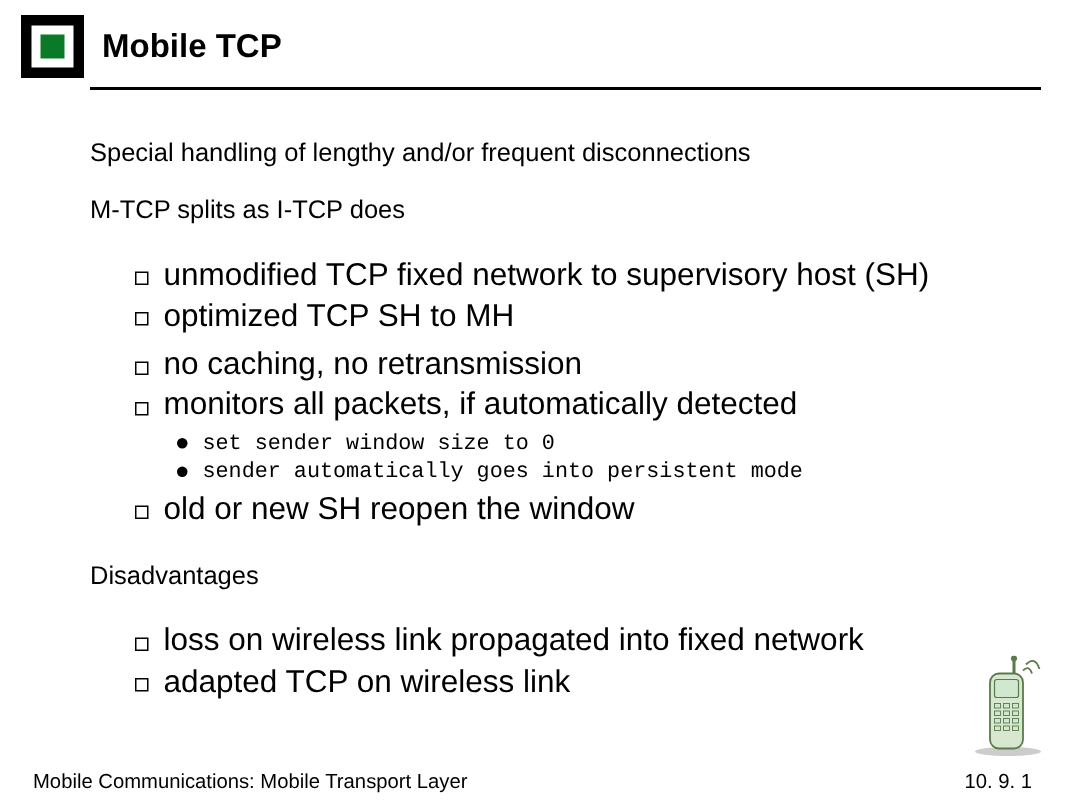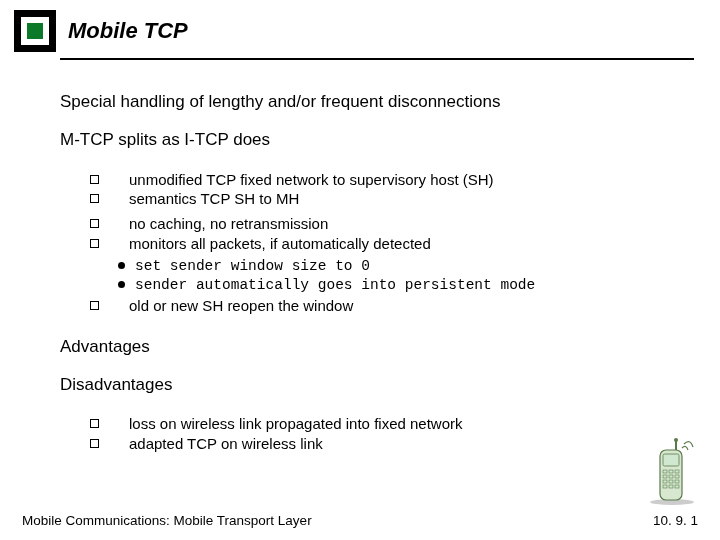--- a/index.html
+++ b/index.html
@@ -3,31 +3,31 @@
 <meta charset="utf-8">
 <style>
   * { margin: 0; padding: 0; box-sizing: border-box; }
   html, body { width: 720px; height: 540px; background: #fff; font-family: Arial, Helvetica, sans-serif; color: #000; }
   .slide { position: relative; width: 720px; height: 540px; }
   .header { display: flex; align-items: center; padding: 10px 0 6px 14px; }
   .logo { width: 42px; height: 42px; position: relative; margin-right: 12px; }
   .logo-outer { position: absolute; inset: 0; background: #000; }
   .logo-mid { position: absolute; left: 7px; top: 7px; right: 7px; bottom: 7px; background: #fff; }
   .logo-inner { position: absolute; left: 13px; top: 13px; right: 13px; bottom: 13px; background: #0a7a28; }
-  .title { font-size: 22px; font-weight: bold; font-style: italic; }
+  .title { font-size: 22px; font-weight: bold; }
   .rule { margin-left: 60px; height: 2px; background: #000; width: 634px; }
   .content { padding: 14px 20px 0 60px; font-size: 17px; line-height: 1.25; }
   .lvl1 { margin: 17px 0; }
   .sub-block { padding: 2px 0 2px 30px; }
-  .sq-item { display: flex; align-items: flex-start; margin: 1px 0; font-size: 15px; gap: 20px; }
+  .sq-item { display: flex; align-items: center; margin: 1px 0; font-size: 21px; }
   .sq { display: inline-block; width: 9px; height: 9px; border: 1.5px solid #000; margin: 4px 10px 0 0; flex: none; }
   .dot-block { padding: 1px 0 1px 28px; }
   .dot-item { display: flex; align-items: flex-start; margin: 1px 0; font-size: 14.5px; font-family: Liberation Mono, monospace; }
   .dot { display: inline-block; width: 7px; height: 7px; border-radius: 50%; background: #000; margin: 5px 10px 0 0; flex: none; }
-  .footer { position: absolute; left: 22px; right: 22px; bottom: 12px; display: flex; justify-content: space-between; align-items: flex-end; font-size: 13.5px; }
+  .footer { position: absolute; left: 22px; right: 32px; bottom: 12px; display: flex; justify-content: space-between; align-items: flex-end; font-size: 13.5px; }
   .phone { position: absolute; right: 22px; bottom: 30px; }
   .phone svg { width: 52px; height: 68px; }
 </style>
 </head>
 <body>
 
 <div class="slide">
 
   <div class="header">
     <div class="logo">
@@ -43,21 +43,21 @@
 
     <div class="lvl1">Special handling of lengthy and/or frequent disconnections</div>
     <div class="lvl1">M-TCP splits as I-TCP does</div>
     <div class="sub-block">
       <div class="sq-item">
           <span class="sq"></span>
           <span>unmodified TCP fixed network to supervisory host (SH)</span>
         </div>
       <div class="sq-item">
           <span class="sq"></span>
-          <span>semantics TCP SH to MH</span>
+          <span>optimized TCP SH to MH</span>
         </div>
     </div>
 
     <div class="sub-block">
       <div class="sq-item">
           <span class="sq"></span>
           <span>no caching, no retransmission</span>
         </div>
       <div class="sq-item">
           <span class="sq"></span>
@@ -72,21 +72,20 @@
             <span class="dot"></span>
             <span>sender automatically goes into persistent mode</span>
           </div>
       </div>
       <div class="sq-item">
           <span class="sq"></span>
           <span>old or new SH reopen the window</span>
         </div>
     </div>
 
-    <div class="lvl1">Advantages</div>
 
     <div class="lvl1">Disadvantages</div>
     <div class="sub-block">
       <div class="sq-item">
           <span class="sq"></span>
           <span>loss on wireless link propagated into fixed network</span>
         </div>
       <div class="sq-item">
           <span class="sq"></span>
           <span>adapted TCP on wireless link</span>

